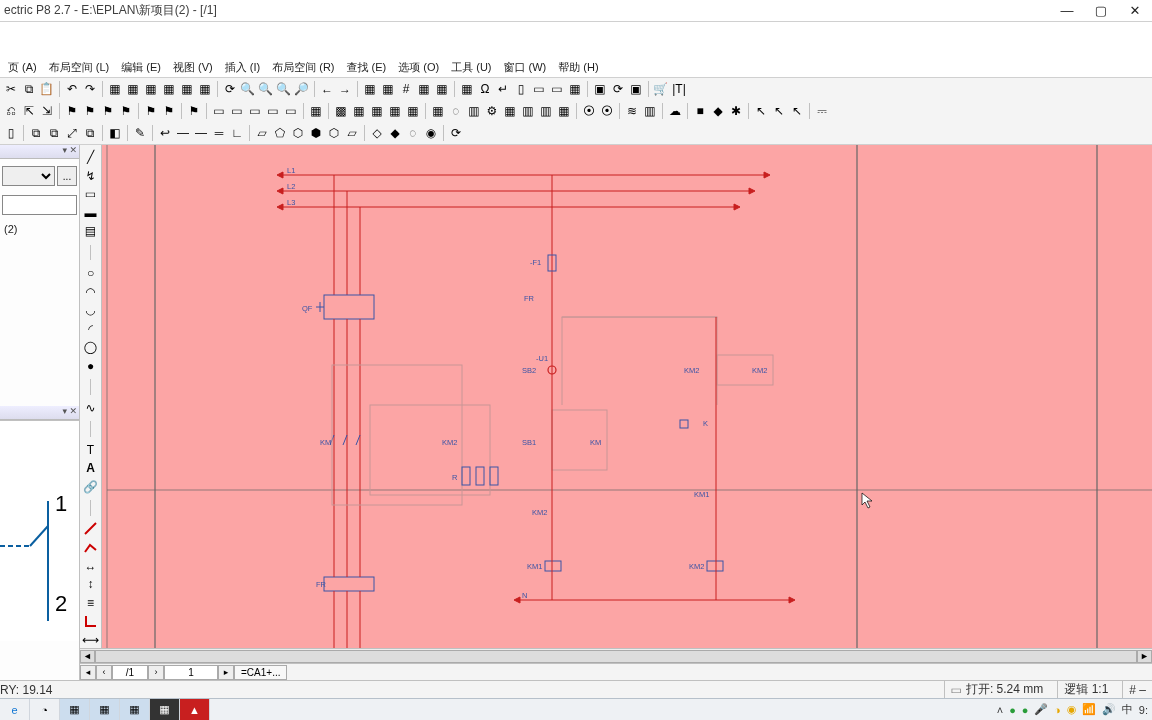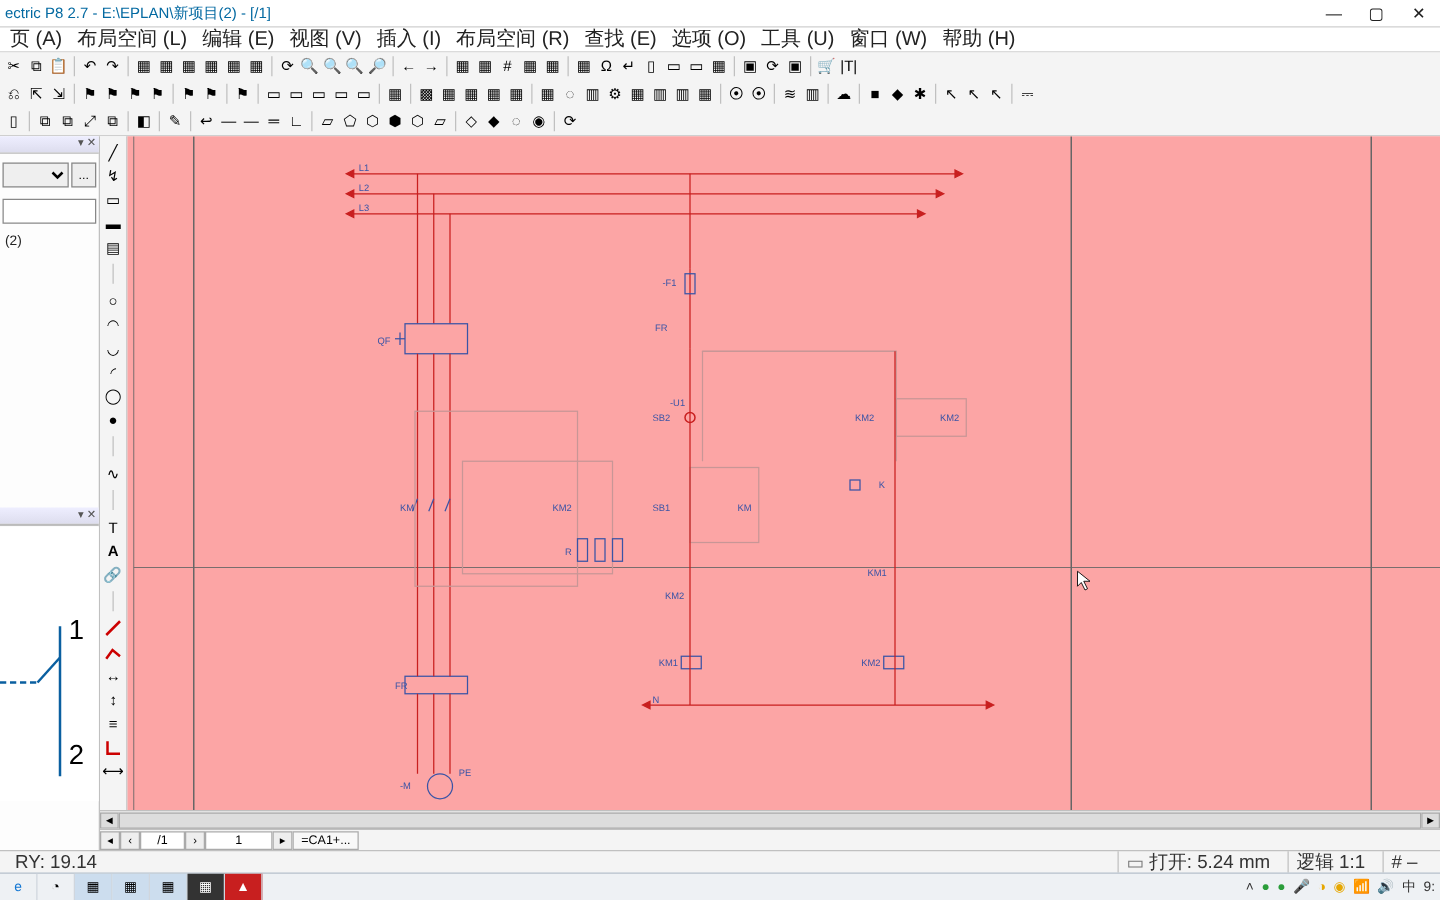--- a/index.html
+++ b/index.html
@@ -16,35 +16,36 @@
   
   .titlebar {
     height: 22px;
     background: #fff;
     border-bottom: 1px solid #d0d0d0;
     display: flex;
     align-items: center;
     padding: 0 4px;
     position: relative;
   }
-  .titlebar .title { font-size: 12px; color: #0369a1; }
+  .titlebar .title { font-size: 12px; color: #404040; }
   .titlebar .winbtns { position: absolute; right: 0; top: 0; display: flex; }
   .titlebar .winbtns div {
     width: 34px; height: 20px; display: flex; align-items: center; justify-content: center;
     font-size: 13px; color: #222; cursor: default;
   }
   
   .menubar {
     height: 20px;
     display: flex;
     align-items: center;
     padding: 0 2px;
-    font-size: 16px;
+    font-size: 11px;
     color: #222;
     border-bottom: 1px solid #d0d0d0;
+    margin-top: 36px;
   }
   .menubar .m { padding: 2px 6px; cursor: default; }
   
   .toolbars { background: #f4f4f4; border-bottom: 1px solid #cfcfcf; }
   .toolbar {
     height: 22px;
     display: flex; align-items: center; gap: 0;
     padding-left: 2px;
   }
   .tbtn {
@@ -123,22 +124,22 @@
   .pagetabs .spin { width: 16px; height: 15px; border: 1px solid #aaa; background: #eee; text-align: center; line-height: 13px; font-size: 9px; }
   .pagetabs .tab {
     min-width: 36px; padding: 0 6px; height: 15px; border: 1px solid #aaa;
     display: inline-flex; align-items: center; justify-content: center; background: #fff; margin-right: 0;
   }
   .pagetabs .tab2 { background: #f8f8f8; }
   .pagetabs input.pg { width: 54px; height: 15px; text-align: center; font-size: 10px; border: 1px solid #aaa; }
   
   .statusbar {
     height: 18px; background: #f4f4f4; border-top: 1px solid #c0c0c0;
-    display: flex; align-items: center; font-size: 15px; color: #333;
-    justify-content: space-between; padding: 0 12px;
+    display: flex; align-items: center; font-size: 12px; color: #333;
+    justify-content: space-between; padding: 0 0;
   }
   .statusbar .sgroup { display: flex; align-items: center; gap: 8px; }
   .statusbar .box { border-left: 1px solid #c0c0c0; padding: 0 6px; height: 18px; display: flex; align-items: center; }
   
   .taskbar {
     height: 22px; background: #eef1f4; border-top: 1px solid #b6c0ca;
     display: flex; align-items: center; justify-content: space-between;
     font-size: 11px;
   }
   .taskbar .apps { display: flex; align-items: center; height: 100%; }

